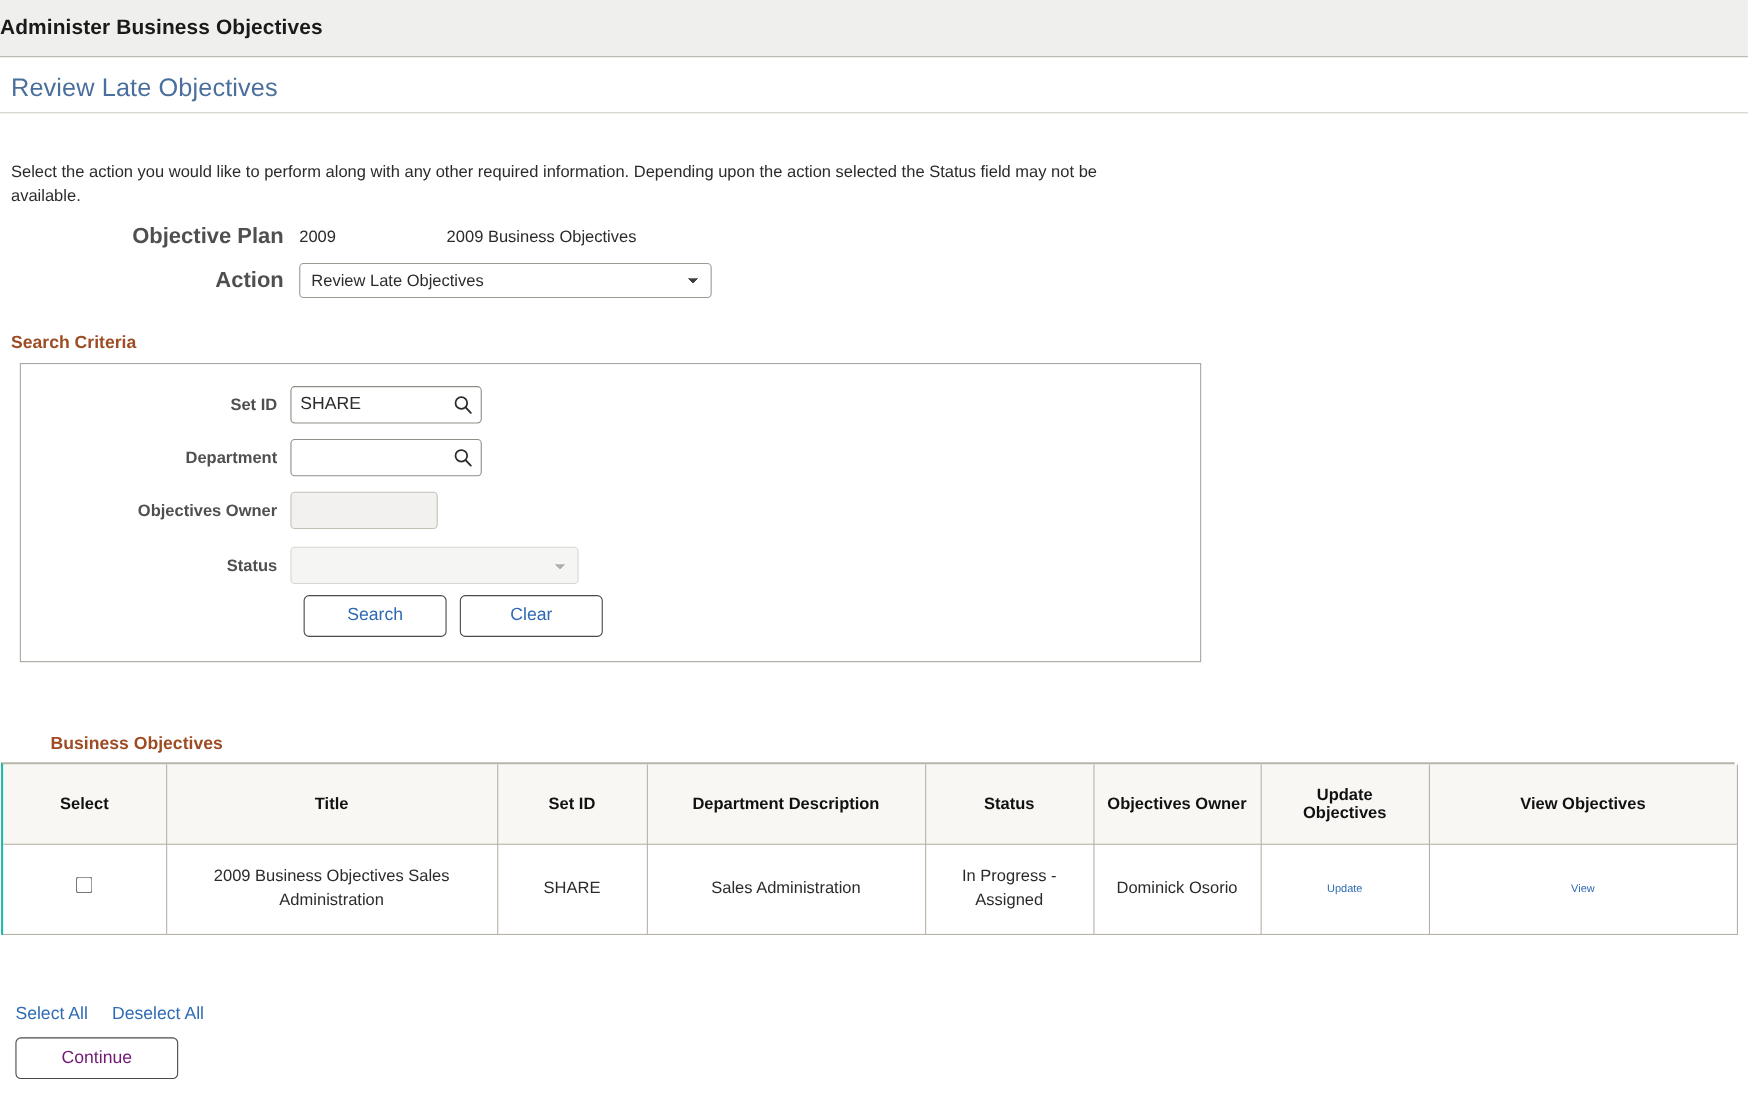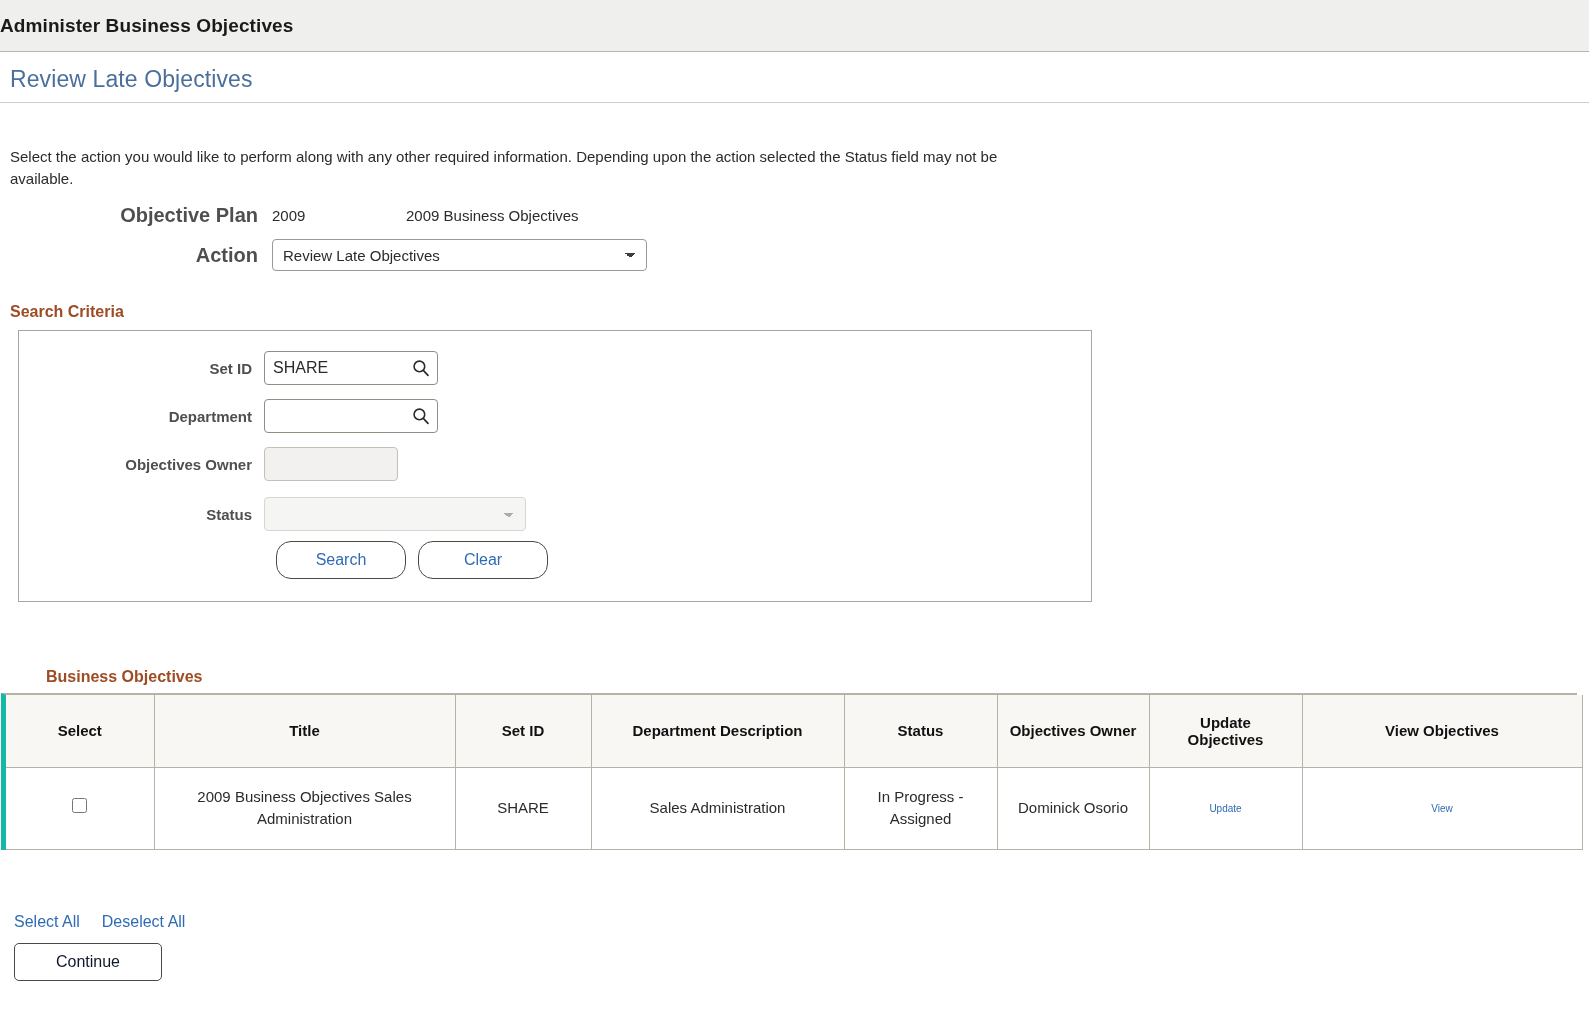--- a/index.html
+++ b/index.html
@@ -198,35 +198,35 @@
     align-items: center;
     margin-left: 257px;
     margin-top: 10px;
     gap: 12px;
   }
   .pt-button {
     min-width: 130px;
     height: 38px;
     background: #ffffff;
     border: 1px solid #4a4a44;
-    border-radius: 15px;
+    border-radius: 5px;
     color: #2e6bb3;
     font-family: "Liberation Sans", sans-serif;
     font-size: 16px;
     cursor: pointer;
     padding: 0 14px;
   }
 
   
   .grid-heading-wrap { margin-top: 66px; margin-left: 36px; }
   .grid-wrap {
     margin: 7px 0 16px 1px;
     width: 1576px;
     border-top: 2px solid #b6b2a6;
-    border-left: 5px solid #14b8a6;
+    border-left: 2px solid #14b8a6;
   }
   table.obj-grid {
     border-collapse: collapse;
     width: 100%;
     table-layout: fixed;
   }
   table.obj-grid th,
   table.obj-grid td {
     border-right: 1px solid #b6b2a6;
     border-bottom: 1px solid #b6b2a6;
@@ -276,21 +276,21 @@
     text-decoration: none;
     cursor: pointer;
   }
   .continue-wrap { margin: 12px 0 0 14px; }
   .continue-btn {
     width: 148px;
     height: 38px;
     background: #ffffff;
     border: 1px solid #4a4a44;
     border-radius: 5px;
-    color: #0f172a;
+    color: #701a75;
     font-family: "Liberation Sans", sans-serif;
     font-size: 16px;
     cursor: pointer;
   }
 </style>
 </head>
 <body>
 
 <div class="app-header">
   <span class="app-title">Administer Business Objectives</span>

